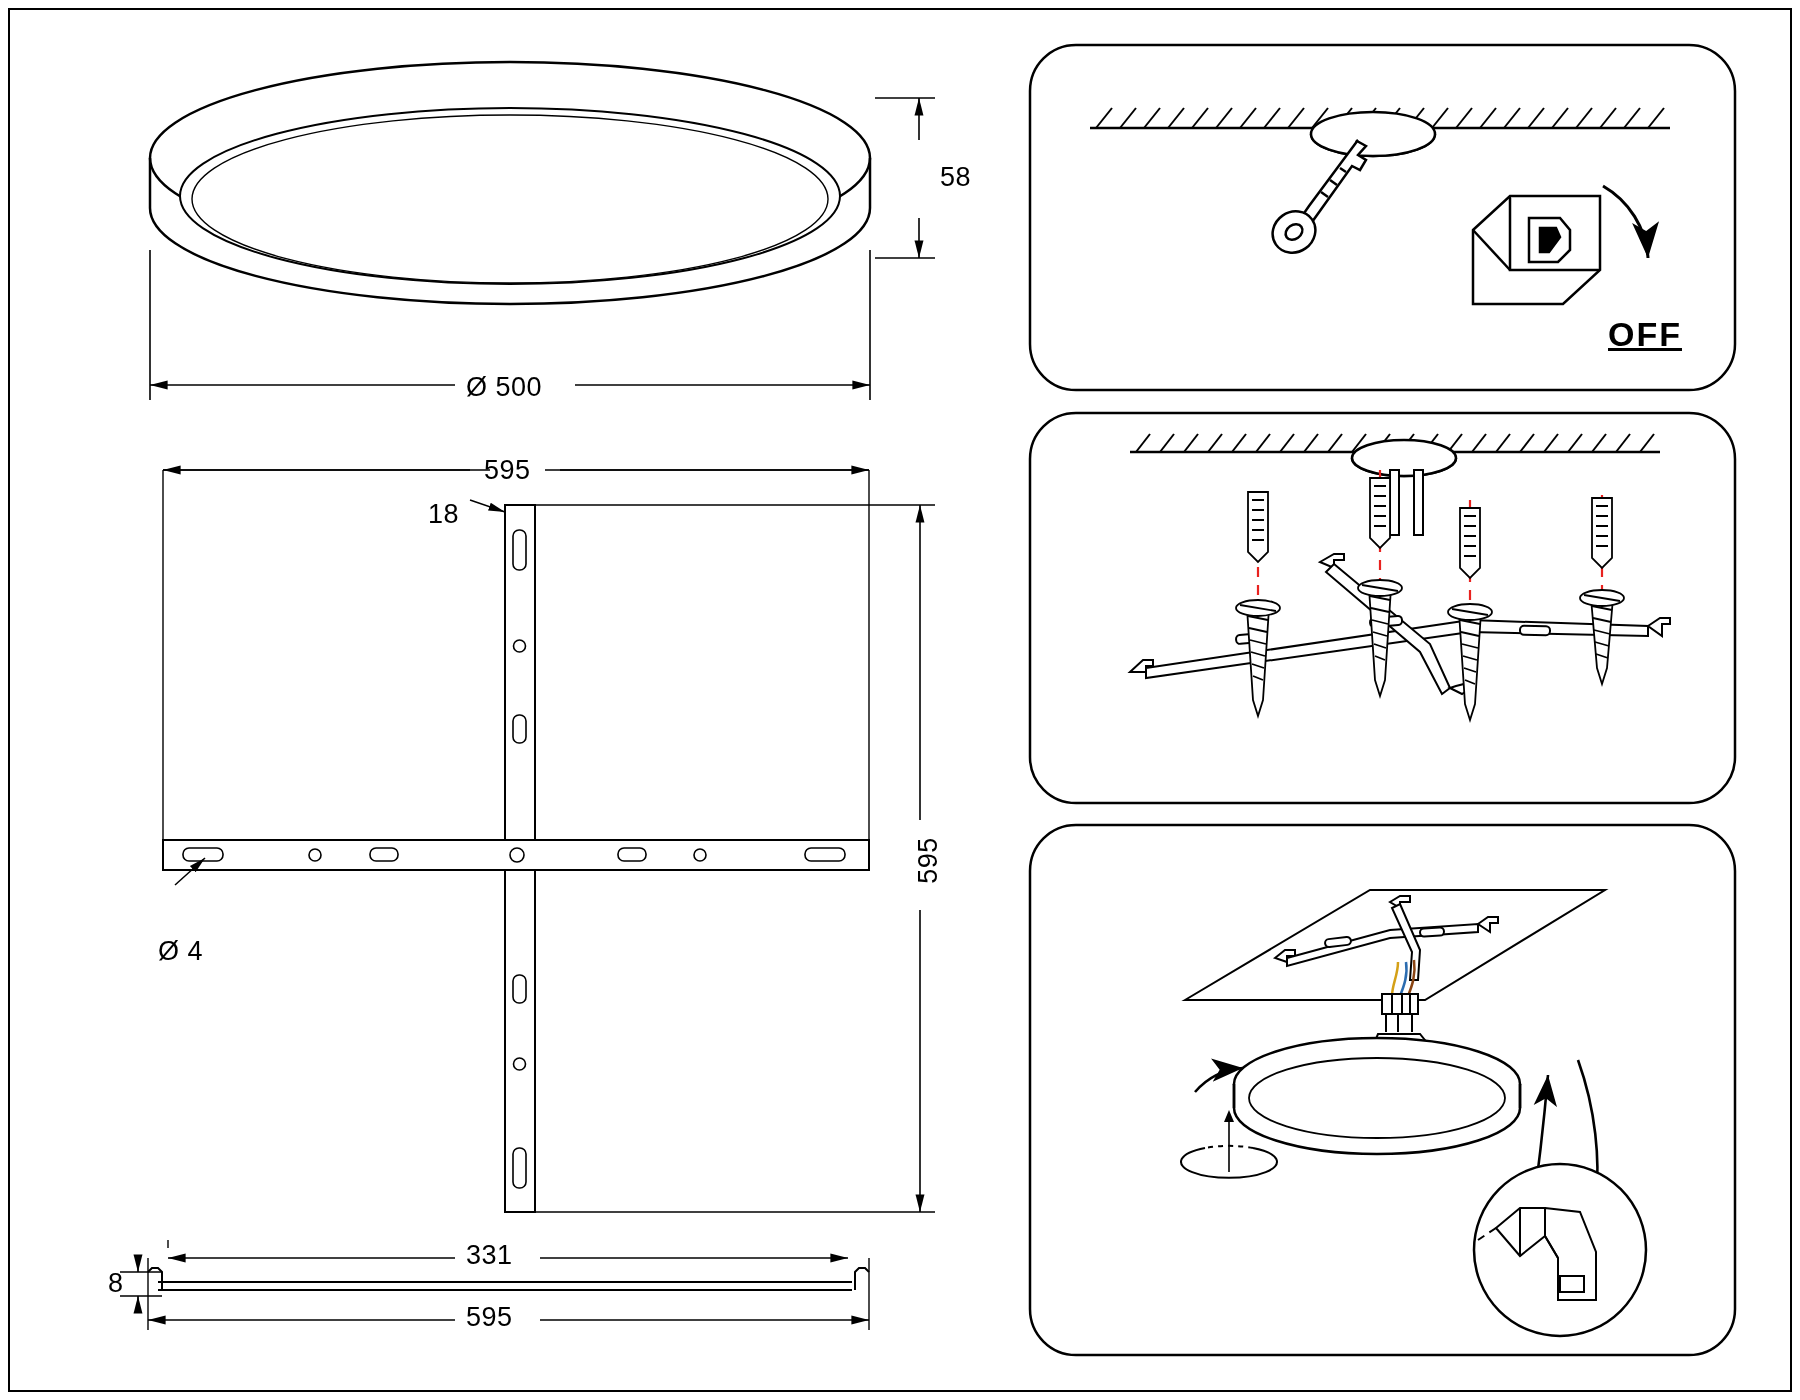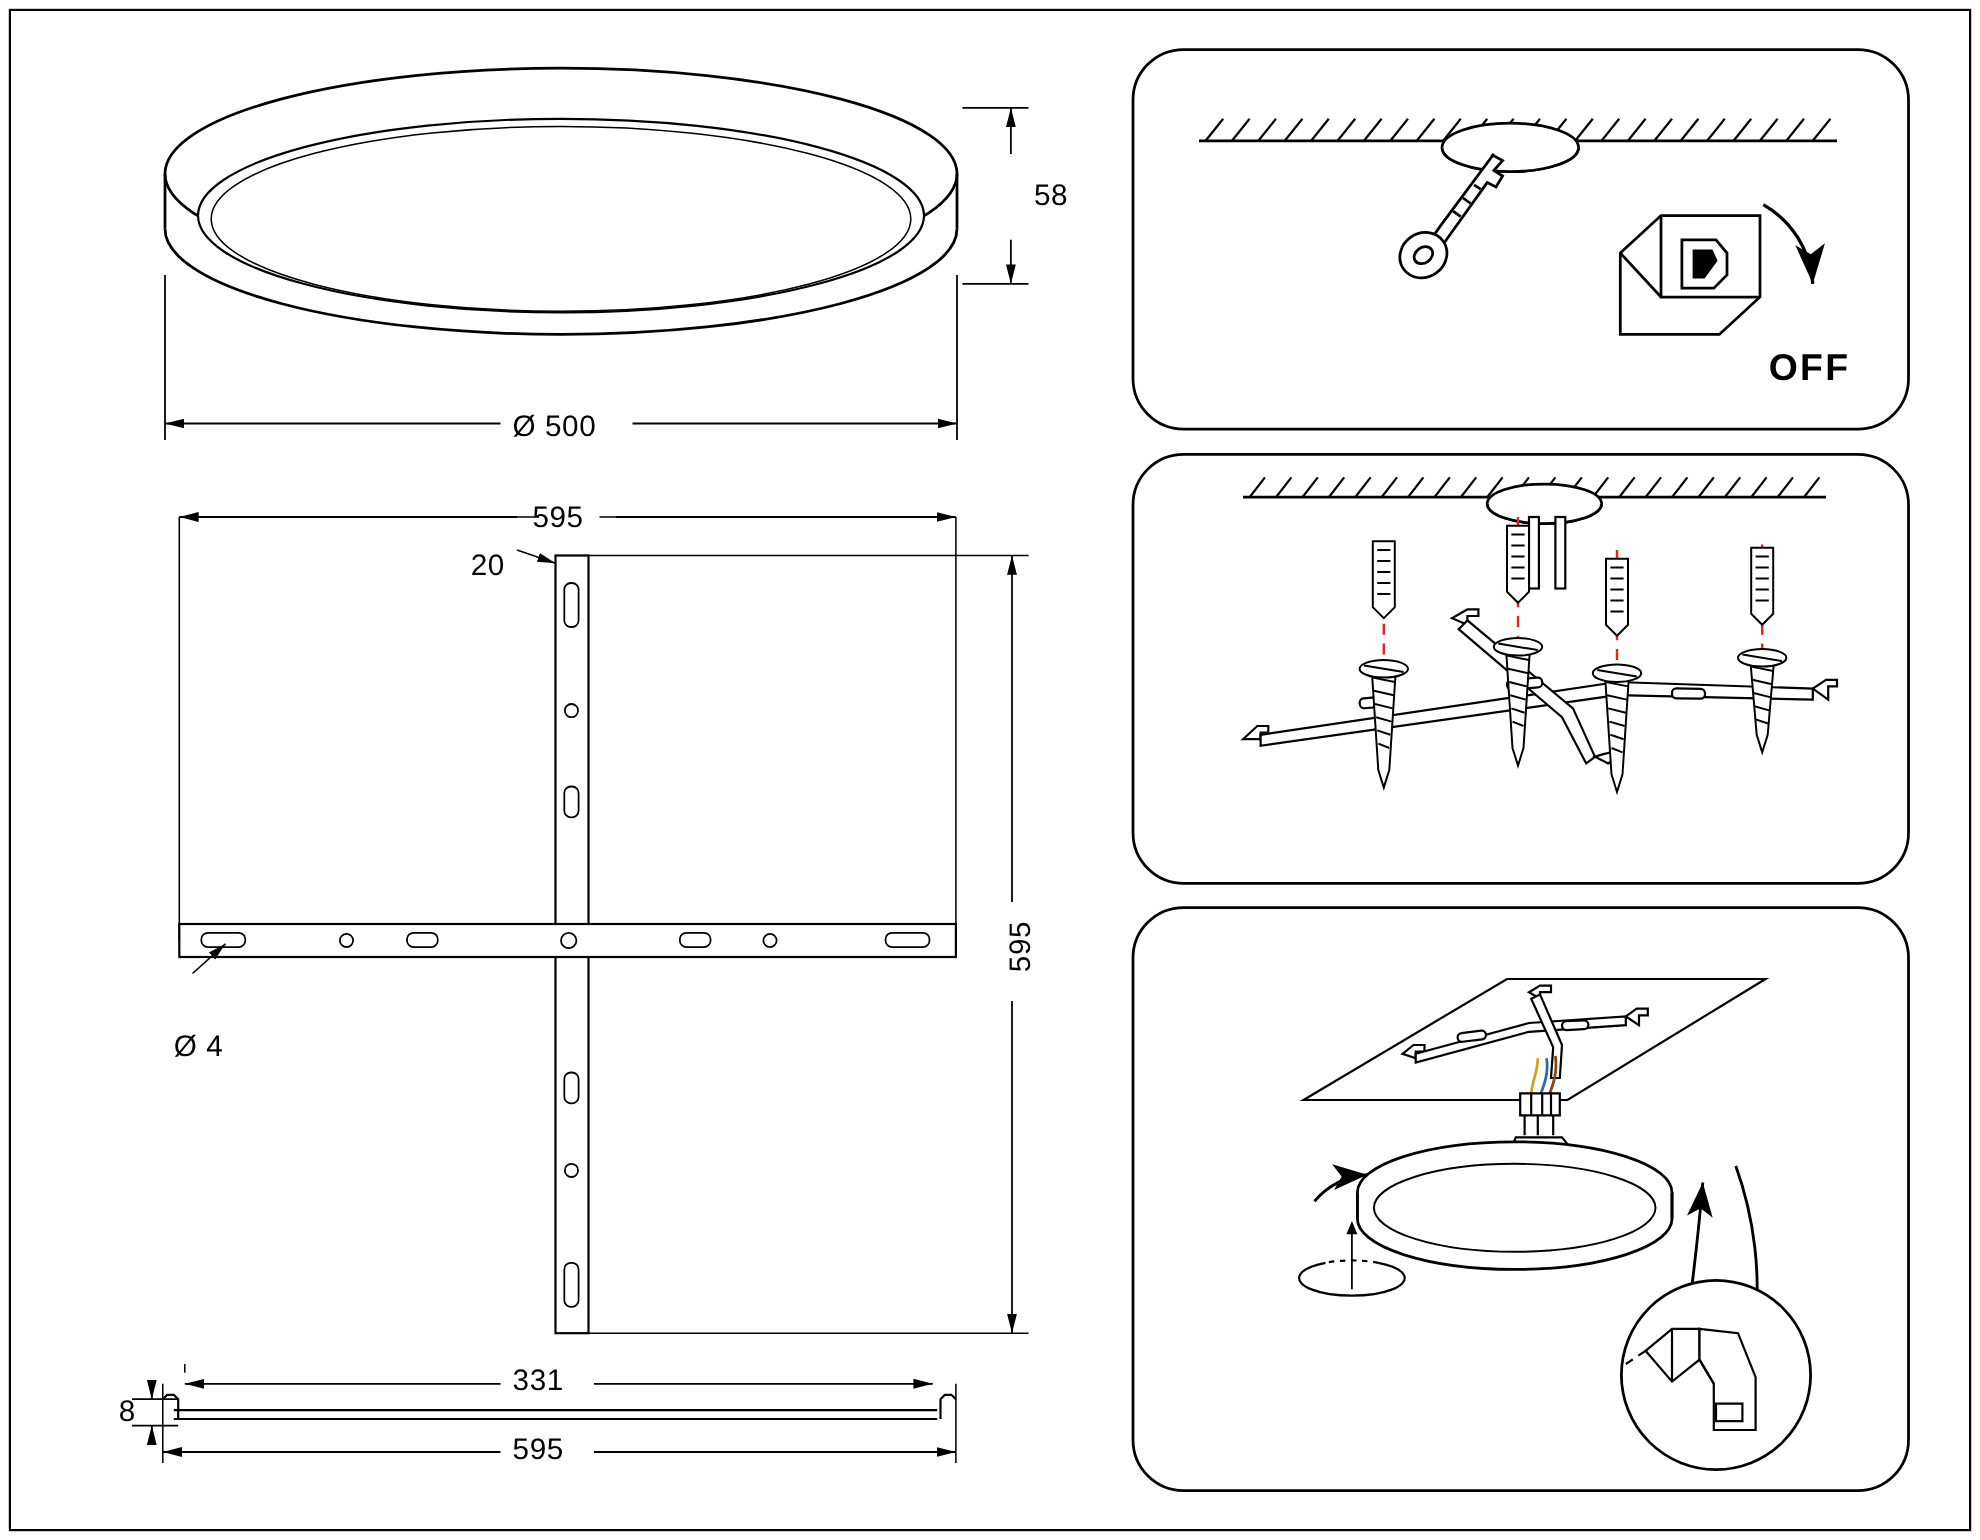--- a/index.html
+++ b/index.html
@@ -421,22 +421,22 @@
       </g>
       <g stroke="#000" stroke-width="2" stroke-dasharray="8 6" fill="none">
         <path d="M1496,1228 L1478,1240"></path>
       </g>
     </g>
   </svg>
 
   <div class="dim-text" style="left:940px; top:162px;">58</div>
   <div class="dim-text" style="left:466px; top:372px;">Ø 500</div>
   <div class="dim-text" style="left:484px; top:455px;">595</div>
-  <div class="dim-text" style="left:428px; top:499px;">20</div>
+  <div class="dim-text" style="left:428px; top:499px;">18</div>
   <div class="dim-text" style="left:158px; top:936px;">Ø 4</div>
   <div class="dim-text vert" style="left:888px; top:845px; width:80px; text-align:center;">595</div>
   <div class="dim-text" style="left:466px; top:1240px;">331</div>
   <div class="dim-text" style="left:108px; top:1268px;">8</div>
   <div class="dim-text" style="left:466px; top:1302px;">595</div>
 
-  <div class="off-text" style="left:1608px; top:315px;">OFF</div>
+  <div class="off-text" style="left:1608px; top:315px;text-decoration:underline;">OFF</div>
 
 </div>
 
 </body></html>

